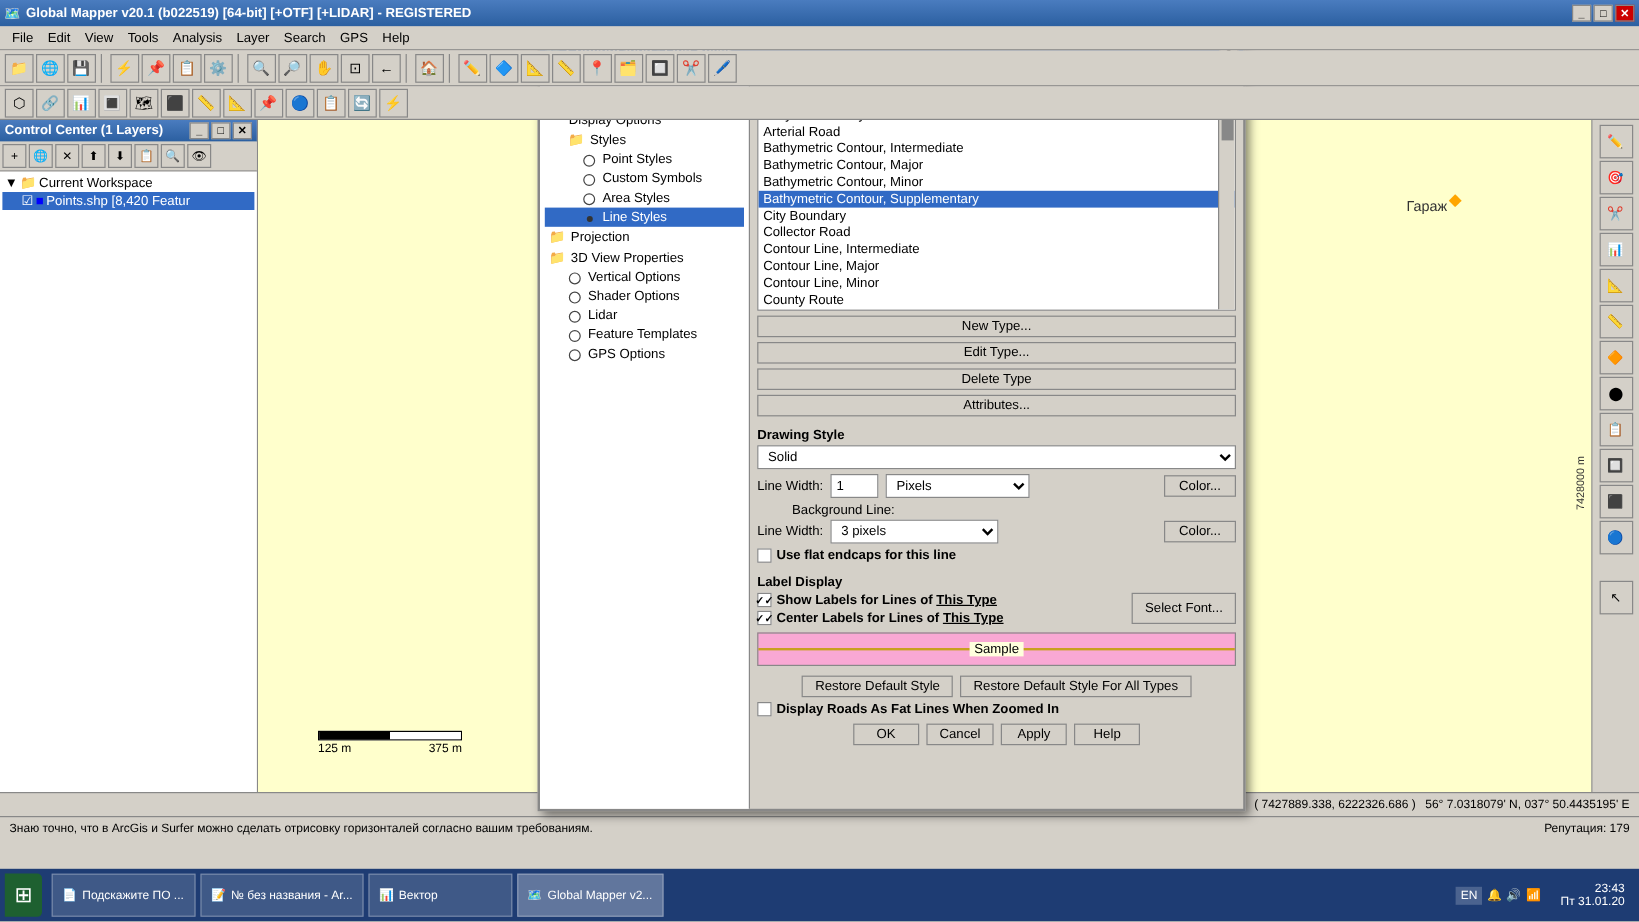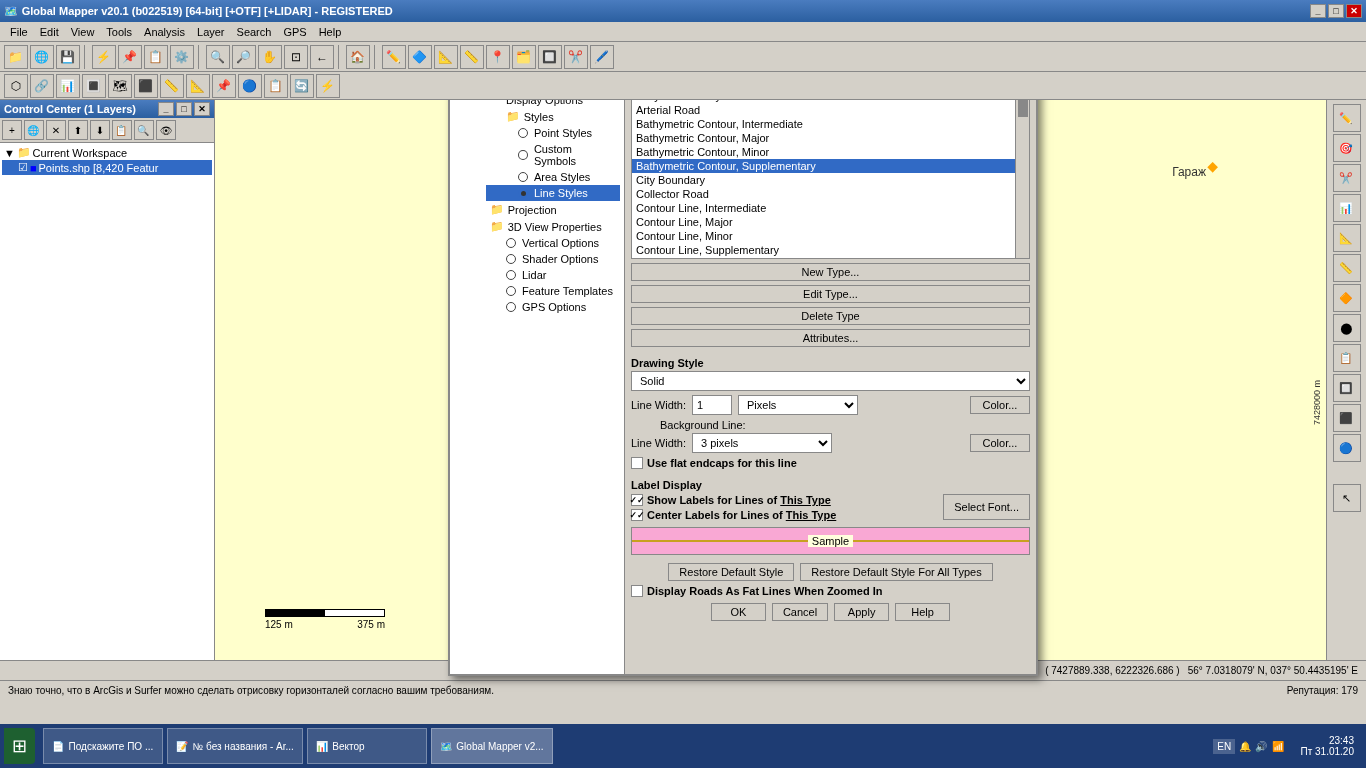--- a/index.html
+++ b/index.html
@@ -45,21 +45,21 @@
     
     .taskbar { position: absolute; bottom: 0; left: 0; right: 0; height: 44px; background: #1e3c73; display: flex; align-items: center; padding: 0 4px; }
     .dialog { position: absolute; top: 30px; left: 448px; width: 590px; background: #d4d0c8; border: 2px solid #888; box-shadow: 4px 4px 8px rgba(0,0,0,0.5); }
     .dialog-title { background: linear-gradient(to bottom, #4a7cbf, #2b5fa0); color: white; height: 22px; display: flex; align-items: center; padding: 0 4px; font-size: 11px; font-weight: bold; }
     .dialog-title-text { flex: 1; }
     .dialog-close { width: 16px; height: 14px; background: #d4d0c8; border: 1px solid #888; font-size: 9px; display: flex; align-items: center; justify-content: center; cursor: pointer; color: black; font-weight: bold; }
     .dialog-body { display: flex; height: 620px; }
     
     
     .dialog-nav { width: 175px; background: white; border-right: 1px solid #888; overflow-y: auto; padding: 4px; }
-    .nav-item { padding: 2px 4px; font-size: 11px; cursor: pointer; display: flex; align-items: center; gap: 4px; margin-left: 32px; }
+    .nav-item { padding: 2px 4px; font-size: 11px; cursor: pointer; display: flex; align-items: flex-end; gap: 4px; }
     .nav-item.selected { background: #316ac5; color: white; }
     .nav-item.indent { padding-left: 20px; }
     .nav-item.indent2 { padding-left: 32px; }
     .nav-radio { width: 10px; height: 10px; border-radius: 50%; border: 1px solid #444; background: white; display: inline-flex; align-items: center; justify-content: center; margin-right: 2px; }
     .nav-radio.filled::after { content: ''; width: 5px; height: 5px; border-radius: 50%; background: #333; display: block; }
 
     
     .list-box { border: 1px solid #888; background: white; overflow-y: auto; font-size: 11px; }
     .list-item { padding: 1px 4px; cursor: pointer; }
     .list-item.selected { background: #316ac5; color: white; }
@@ -386,21 +386,20 @@
         <div class="list-item">Arterial Road</div>
         <div class="list-item">Bathymetric Contour, Intermediate</div>
         <div class="list-item">Bathymetric Contour, Major</div>
         <div class="list-item">Bathymetric Contour, Minor</div>
         <div class="list-item selected">Bathymetric Contour, Supplementary</div>
         <div class="list-item">City Boundary</div>
         <div class="list-item">Collector Road</div>
         <div class="list-item">Contour Line, Intermediate</div>
         <div class="list-item">Contour Line, Major</div>
         <div class="list-item">Contour Line, Minor</div>
-        <div class="list-item">Contour Line, Supplementary</div>
         <div class="list-item">County Route</div>
 
       </div>
 
       <div class="btn-row" style="margin-top:4px;">
         <button class="btn">New Type...</button>
         <button class="btn">Edit Type...</button>
         <button class="btn">Delete Type</button>
         <button class="btn">Attributes...</button>
       </div>

